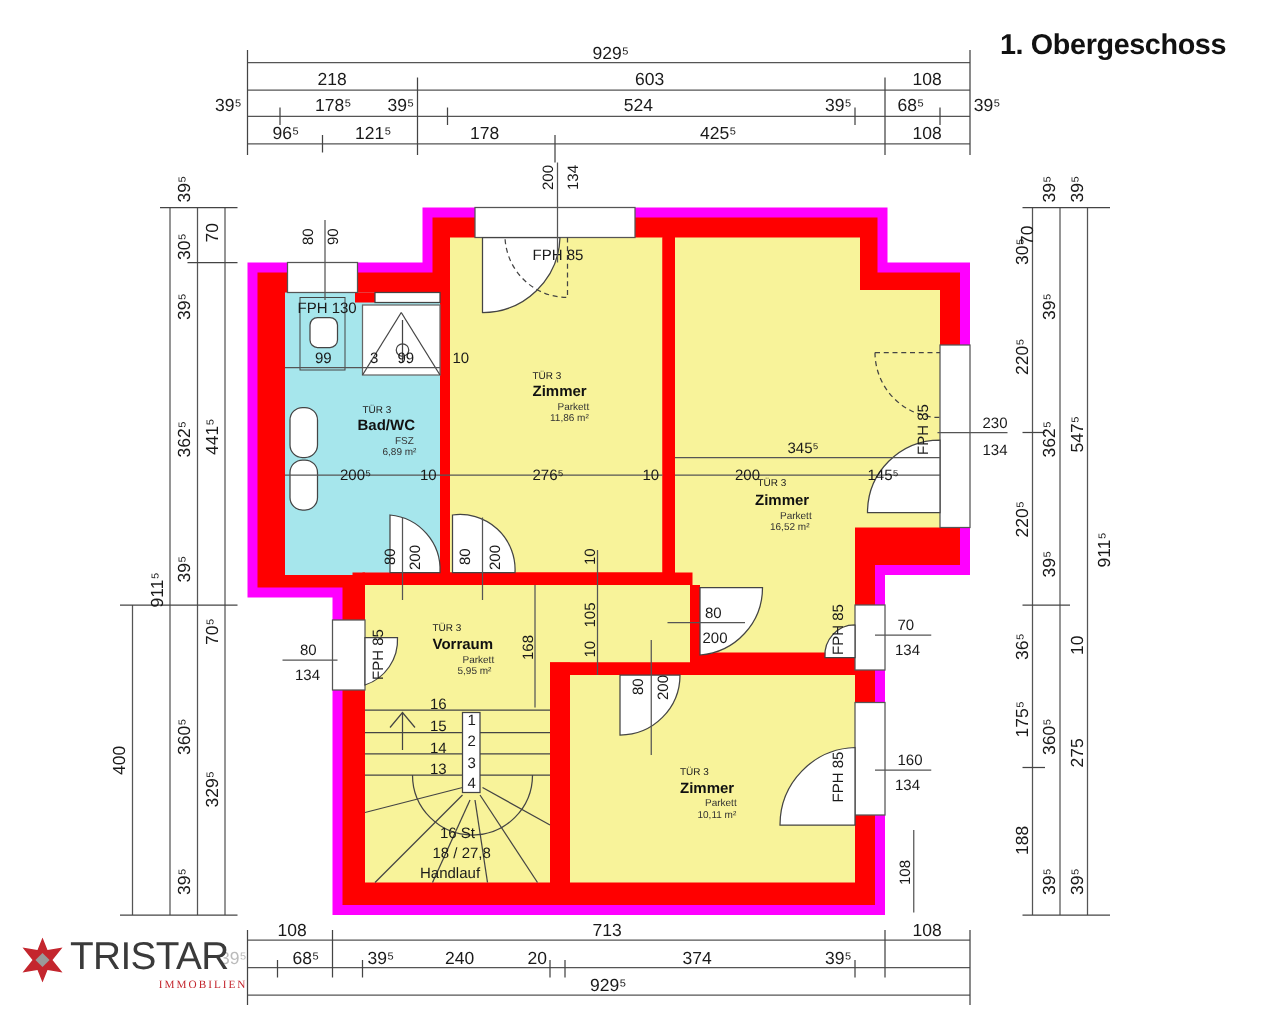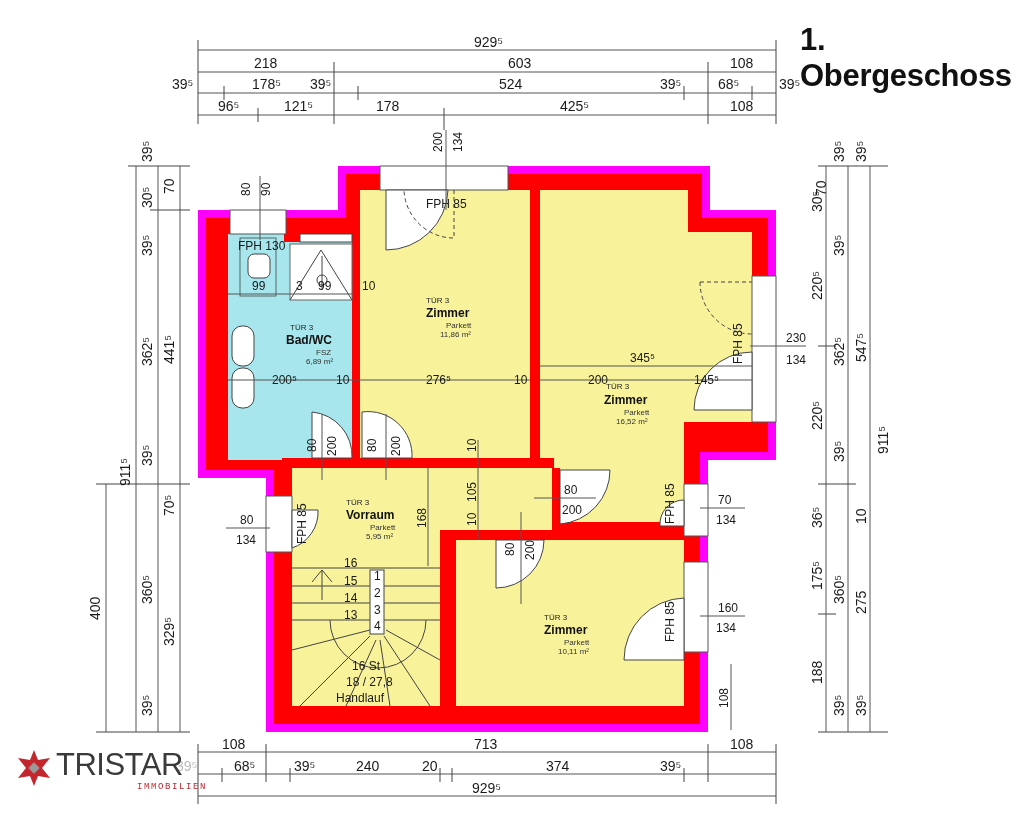--- a/index.html
+++ b/index.html
@@ -1,30 +1,30 @@
 <!DOCTYPE html>
 <html><head>
 <meta charset="utf-8">
 <style>
   html, body { margin: 0; padding: 0; background: #ffffff; }
   body { width: 1024px; height: 826px; position: relative; overflow: hidden; font-family: "Liberation Sans", sans-serif; }
   #plan { position: absolute; left: 0; top: 0; width: 1024px; height: 826px; }
-  .title { position: absolute; left: 800px; top: 22px; font-size: 31px; font-weight: bold; color: #111; font-family: "Liberation Sans", sans-serif; letter-spacing: -0.3px; }
+  .title { position: absolute; left: 800px; top: 22px; font-size: 23px; font-weight: bold; color: #111; font-family: "Liberation Sans", sans-serif; letter-spacing: -0.3px; }
   .dim { font-family: "Liberation Sans", sans-serif; font-size: 14px; fill: #1a1a1a; }
   .dim-s { font-family: "Liberation Sans", sans-serif; font-size: 12px; fill: #1a1a1a; }
   .room-tag { font-family: "Liberation Sans", sans-serif; font-size: 8px; fill: #222; }
   .room-name { font-family: "Liberation Sans", sans-serif; font-size: 12px; font-weight: bold; fill: #111; }
   .room-sub { font-family: "Liberation Sans", sans-serif; font-size: 8px; fill: #333; }
   .dl { stroke: #555; stroke-width: 1; fill: none; }
   .tick { stroke: #444; stroke-width: 1; }
   .logo { position: absolute; left: 16px; top: 748px; width: 170px; height: 46px; }
   .logo-text { position: absolute; left: 40px; top: -1px; font-size: 31px; font-family: "Liberation Sans", sans-serif; color: #3a3a3a; letter-spacing: -0.5px; }
   .logo-text b { font-weight: normal; }
   .logo-text span { font-weight: normal; margin-top: 44px; }
-  .logo-sub { position: absolute; left: 121px; top: 34px; font-size: 9px; color: #c4262e; letter-spacing: 1.6px; font-family: Liberation Mono, monospace; }
+  .logo-sub { position: absolute; left: 111px; top: 34px; font-size: 9px; color: #c4262e; letter-spacing: 1.6px; font-family: Liberation Serif, serif; }
 </style>
 </head>
 <body>
 
 <div class="title">1. Obergeschoss</div>
 
 <svg id="plan" viewBox="0 0 1024 826" xmlns="http://www.w3.org/2000/svg">
 
   <g>
     <path d="M198,210 L338,210 L338,166 L710,166 L710,210 L776,210 L776,460 L708,460 L708,732 L266,732 L266,478 L198,478 Z" fill="#ff00ff"></path>

